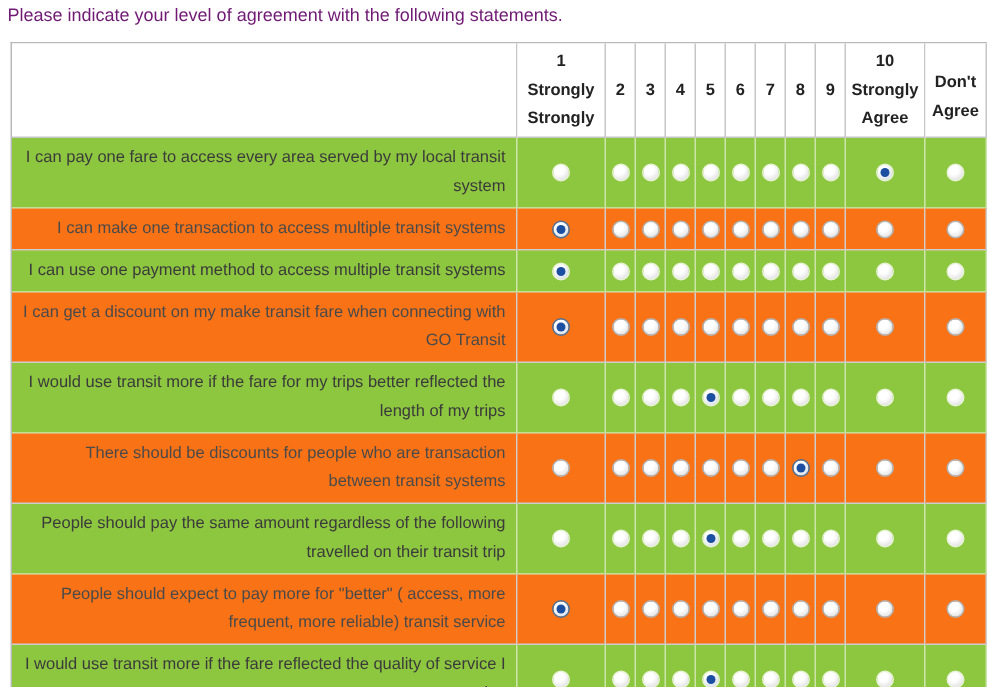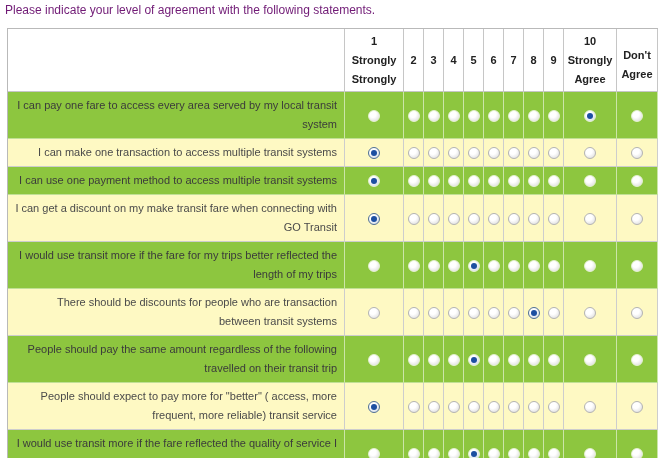--- a/index.html
+++ b/index.html
@@ -56,21 +56,21 @@
     padding:4px 7px;
     line-height:19px;
   }
   tr.green td{
     background:var(--green);
     border-right-color:rgba(255,255,255,0.55);
     border-bottom-color:rgba(255,255,255,0.45);
     color:#3b3b3b;
   }
   tr.white td{
-    background:#fef9c3;
+    background:#f97316;
     border-right-color:#cdcdcd;
     border-bottom-color:#cdcdcd;
     color:#4a4a4a;
   }
   .radio{
     display:inline-block;
     width:12px;
     height:12px;
     box-sizing:border-box;
     border-radius:50%;

